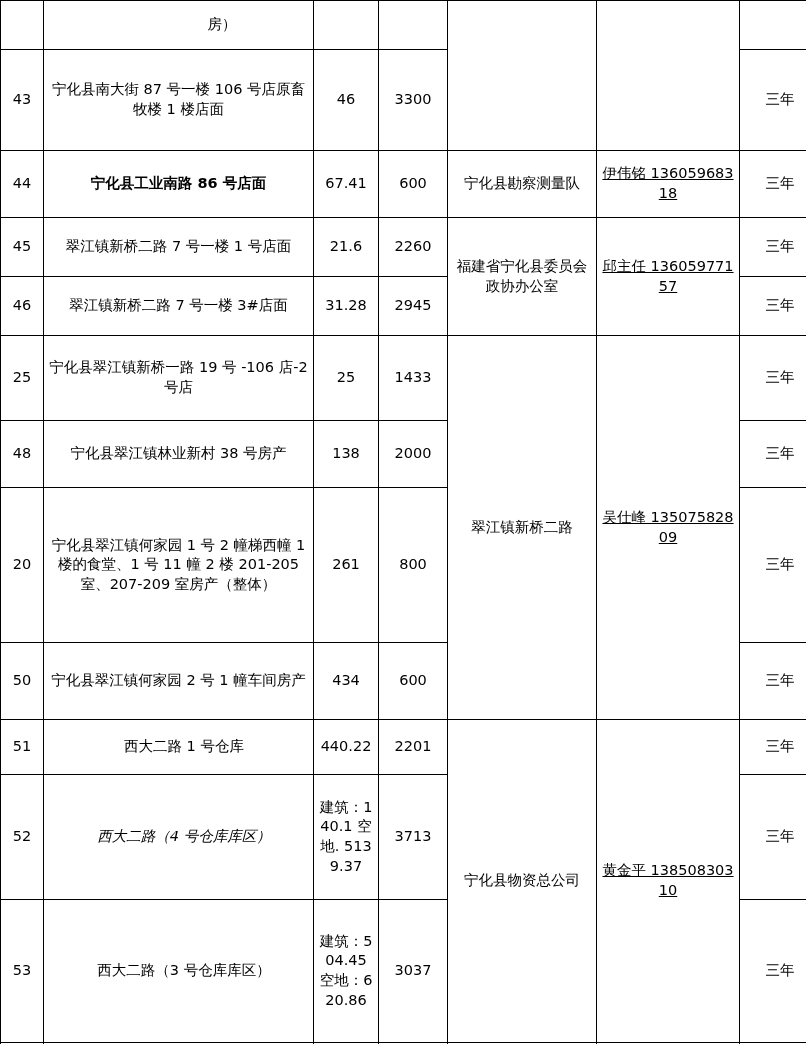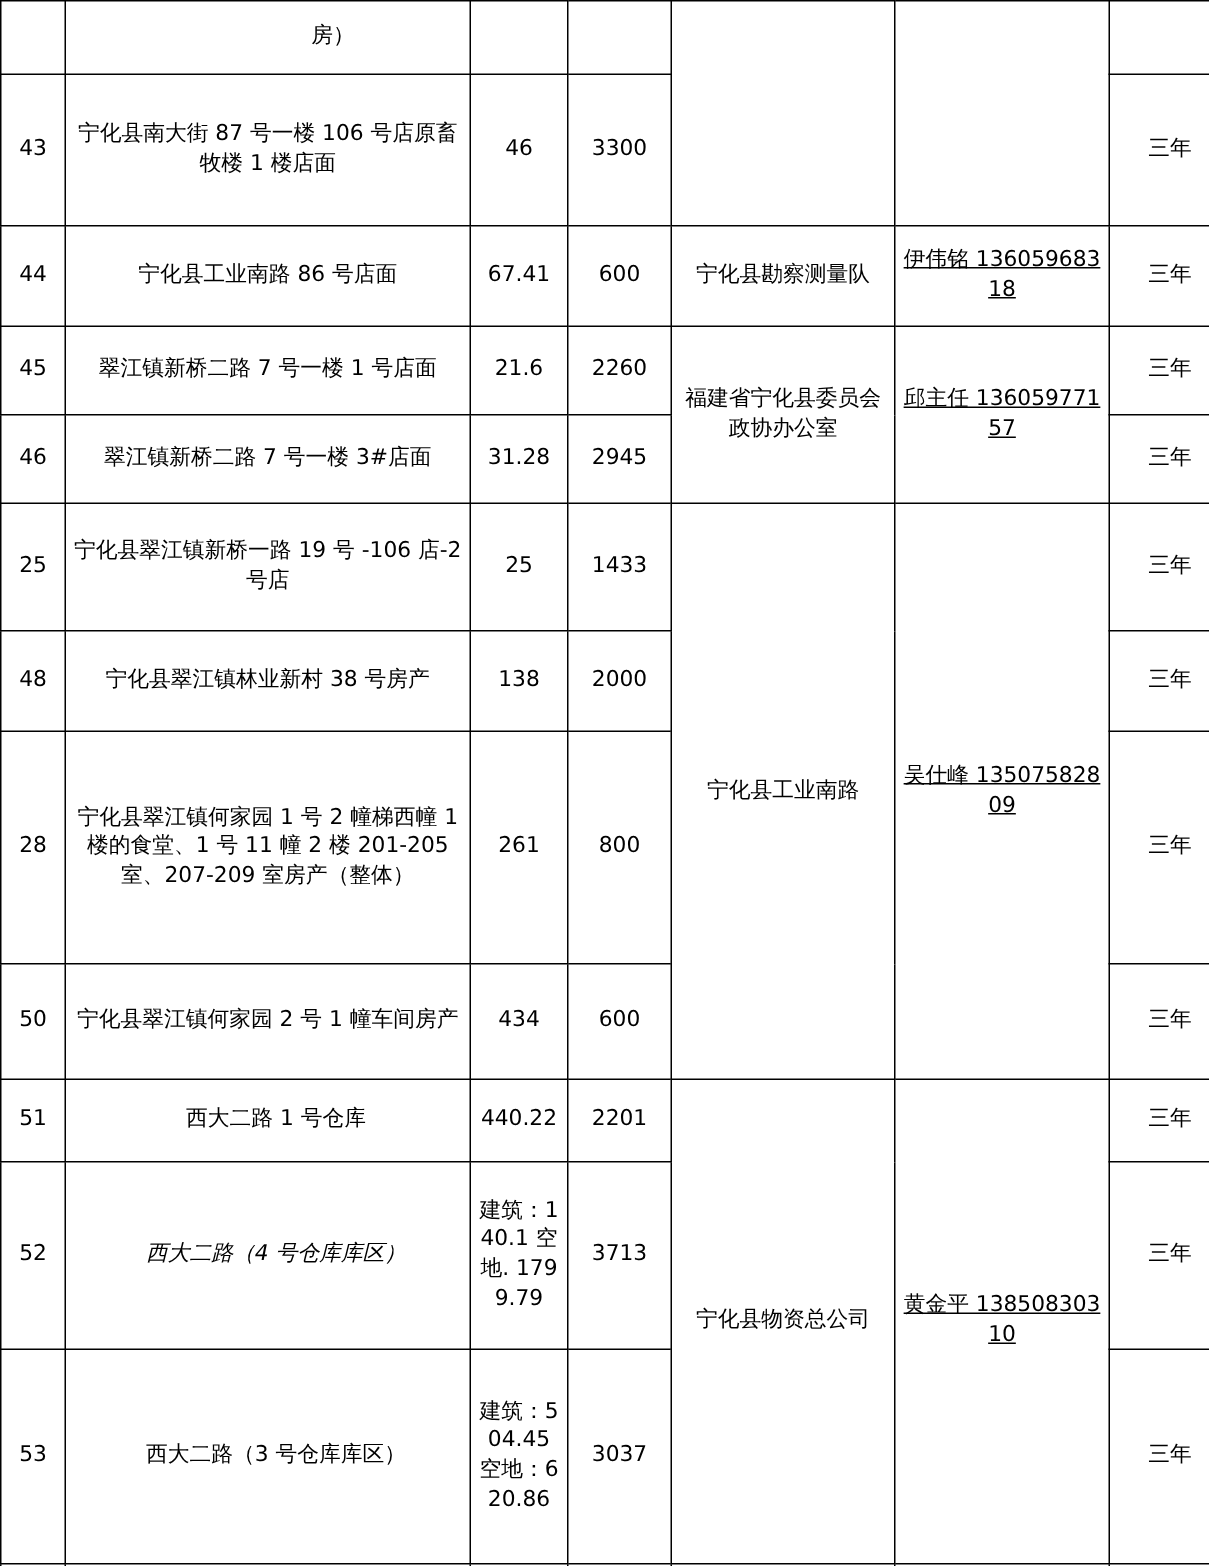--- a/index.html
+++ b/index.html
@@ -68,21 +68,21 @@
       <td class="c-no top">43</td>
       <td class="c-addr" style="height:96px;">宁化县南大街 87 号一楼 106 号店原畜牧楼 1 楼店面</td>
       <td class="c-area top">46</td>
       <td class="c-price top">3300</td>
       <td class="c-term top">三年</td>
 
     </tr>
 
     <tr>
       <td class="c-no top">44</td>
-      <td class="c-addr" style="height:62px;">宁化县工业南路 86 号店面</td>
+      <td class="c-addr" style="height:62px;font-weight:bold;">宁化县工业南路 86 号店面</td>
       <td class="c-area">67.41</td>
       <td class="c-price">600</td>
       <td class="c-unit">宁化县勘察测量队</td>
       <td class="c-contact">伊伟铭 13605968318</td>
       <td class="c-term">三年</td>
 
     </tr>
 
     <tr>
       <td class="c-no top">45</td>
@@ -102,37 +102,37 @@
       <td class="c-price top">2945</td>
       <td class="c-term top">三年</td>
 
     </tr>
 
     <tr>
       <td class="c-no top">25</td>
       <td class="c-addr" style="height:80px;">宁化县翠江镇新桥一路 19 号 -106 店-2 号店</td>
       <td class="c-area top">25</td>
       <td class="c-price top">1433</td>
-      <td class="c-unit" rowspan="4">宁化县工业南路</td>
+      <td class="c-unit" rowspan="4">翠江镇新桥二路</td>
       <td class="c-contact" rowspan="4">吴仕峰 13507582809</td>
       <td class="c-term top">三年</td>
 
     </tr>
 
     <tr>
       <td class="c-no top">48</td>
       <td class="c-addr" style="height:62px;">宁化县翠江镇林业新村 38 号房产</td>
       <td class="c-area top">138</td>
       <td class="c-price top">2000</td>
       <td class="c-term top">三年</td>
 
     </tr>
 
     <tr>
-      <td class="c-no top">28</td>
+      <td class="c-no top">20</td>
       <td class="c-addr top" style="height:150px;">宁化县翠江镇何家园 1 号 2 幢梯西幢 1 楼的食堂、1 号 11 幢 2 楼 201-205 室、207-209 室房产（整体）</td>
       <td class="c-area top">261</td>
       <td class="c-price top">800</td>
       <td class="c-term top">三年</td>
 
     </tr>
 
     <tr>
       <td class="c-no top">50</td>
       <td class="c-addr" style="height:72px;">宁化县翠江镇何家园 2 号 1 幢车间房产</td>
@@ -149,21 +149,21 @@
       <td class="c-price top">2201</td>
       <td class="c-unit" rowspan="3">宁化县物资总公司</td>
       <td class="c-contact" rowspan="3">黄金平 13850830310</td>
       <td class="c-term top">三年</td>
 
     </tr>
 
     <tr>
       <td class="c-no top">52</td>
       <td class="c-addr top leftish" style="height:120px; padding-left:14px;font-style:italic;">西大二路（4 号仓库库区）</td>
-      <td class="c-area top leftish">建筑：140.1 空地. 1799.79</td>
+      <td class="c-area top leftish">建筑：140.1 空地. 5139.37</td>
       <td class="c-price top">3713</td>
       <td class="c-term top">三年</td>
 
     </tr>
 
     <tr>
       <td class="c-no top">53</td>
       <td class="c-addr top leftish" style="height:138px; padding-left:14px;">西大二路（3 号仓库库区）</td>
       <td class="c-area top leftish">建筑：504.45 空地：620.86</td>
       <td class="c-price">3037</td>

